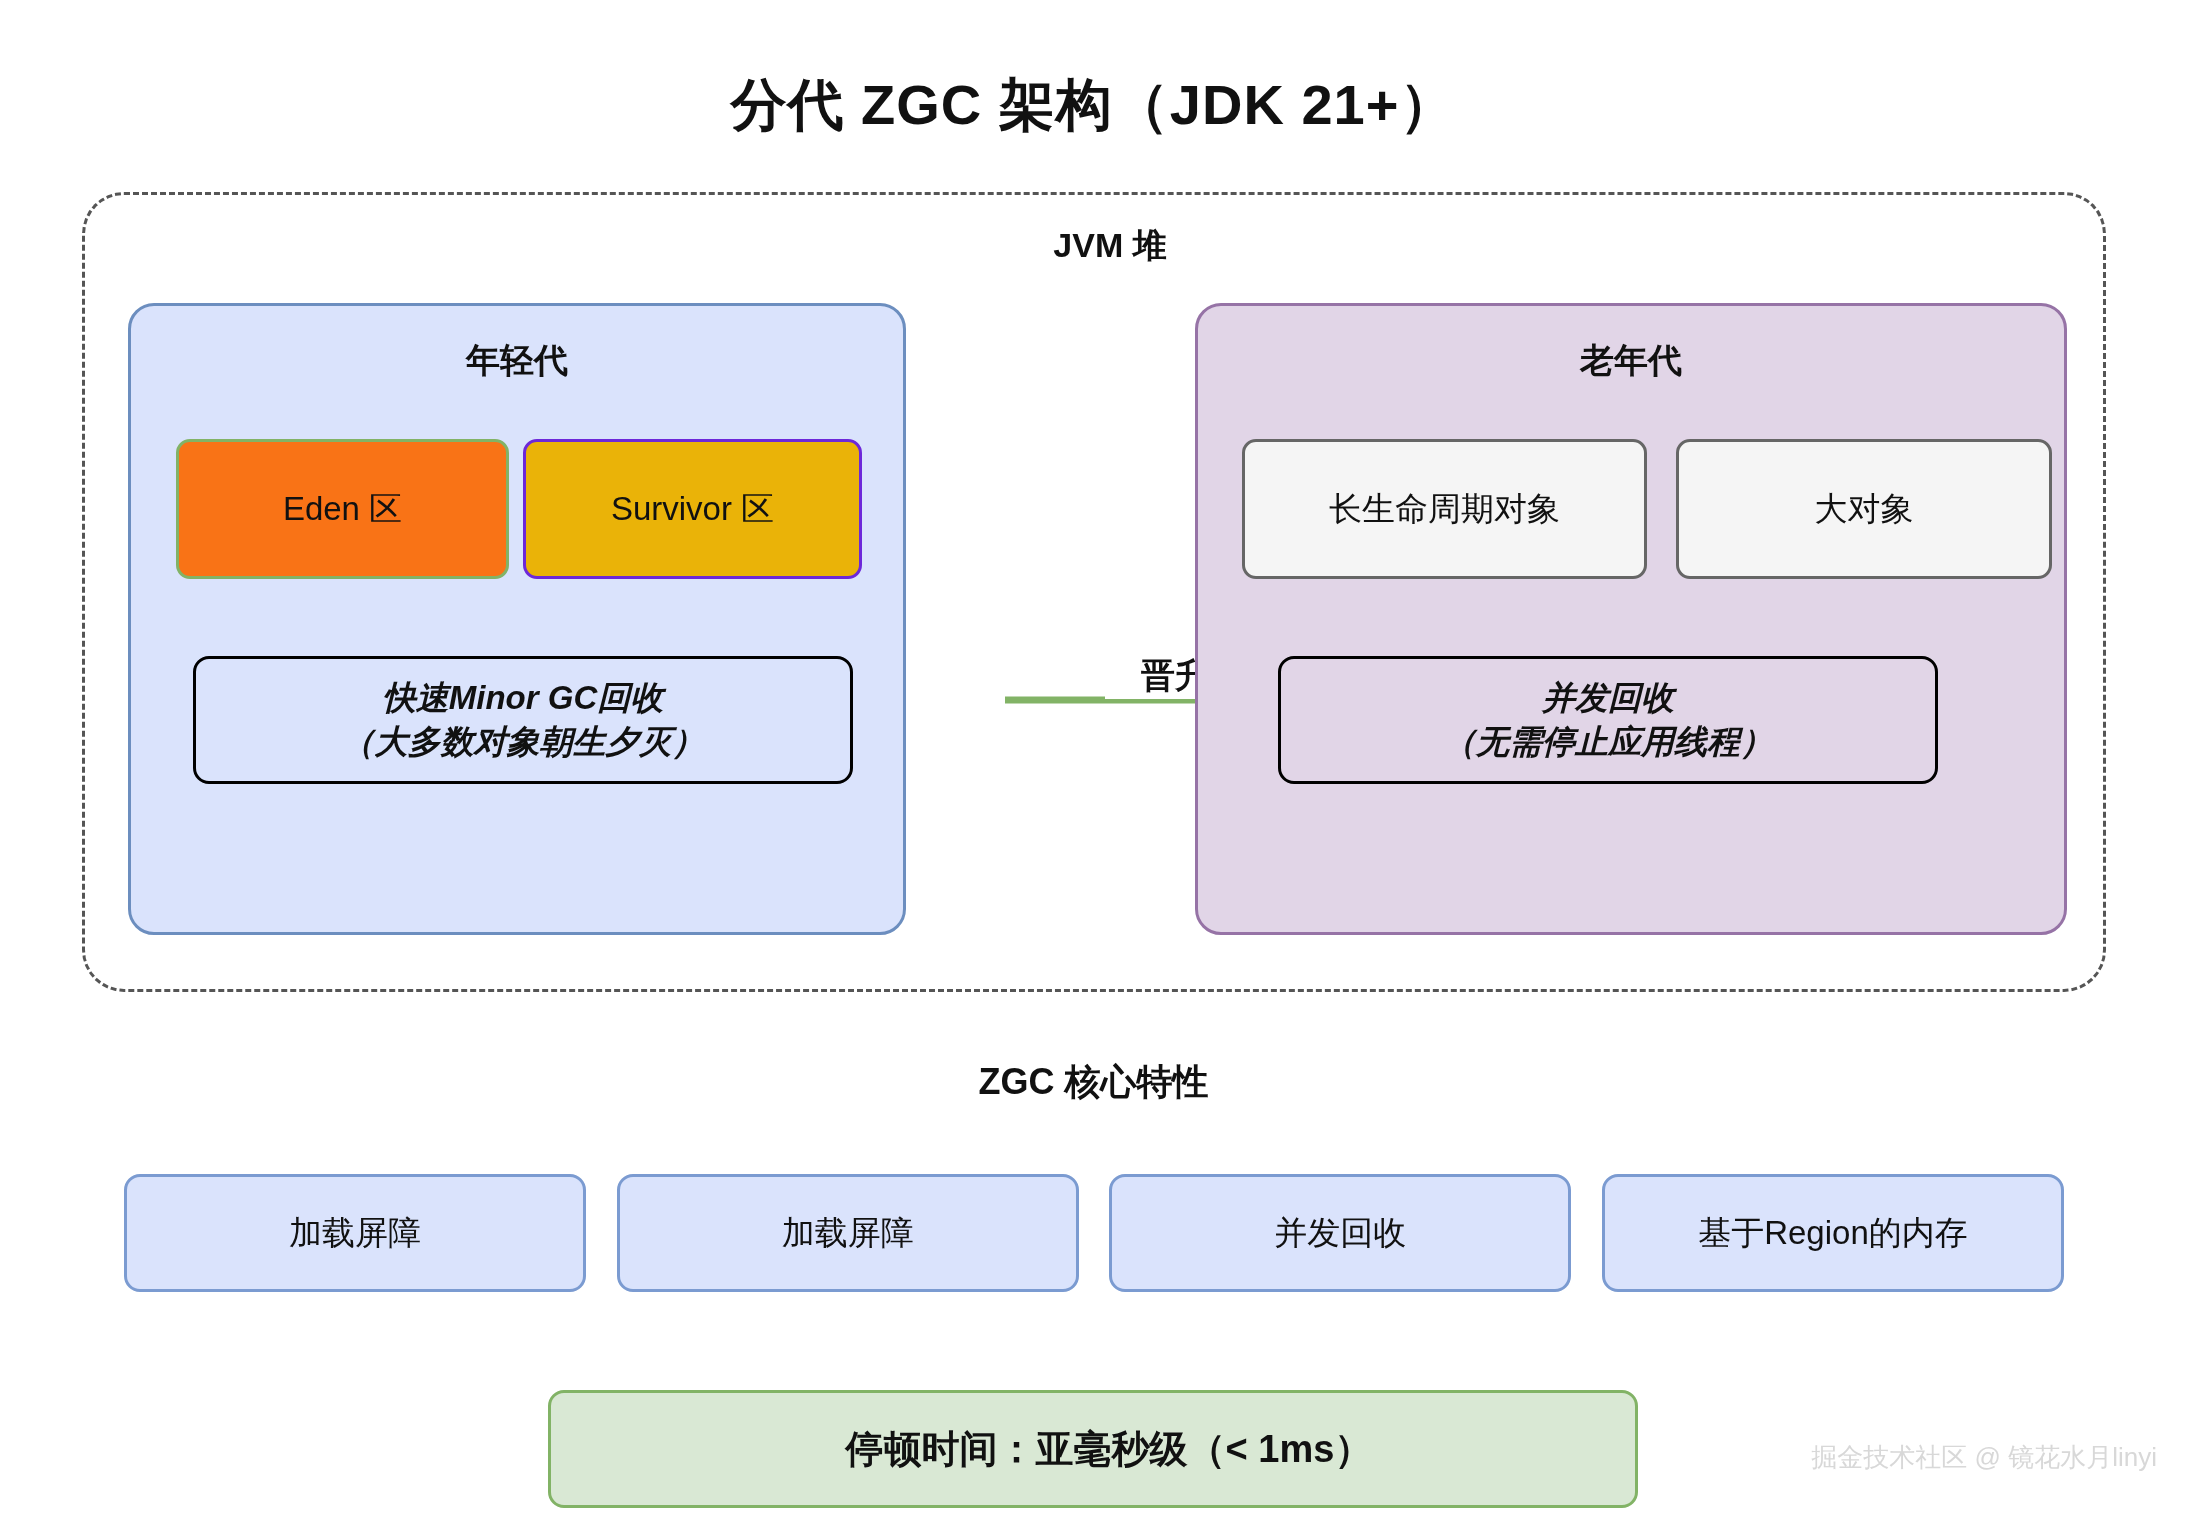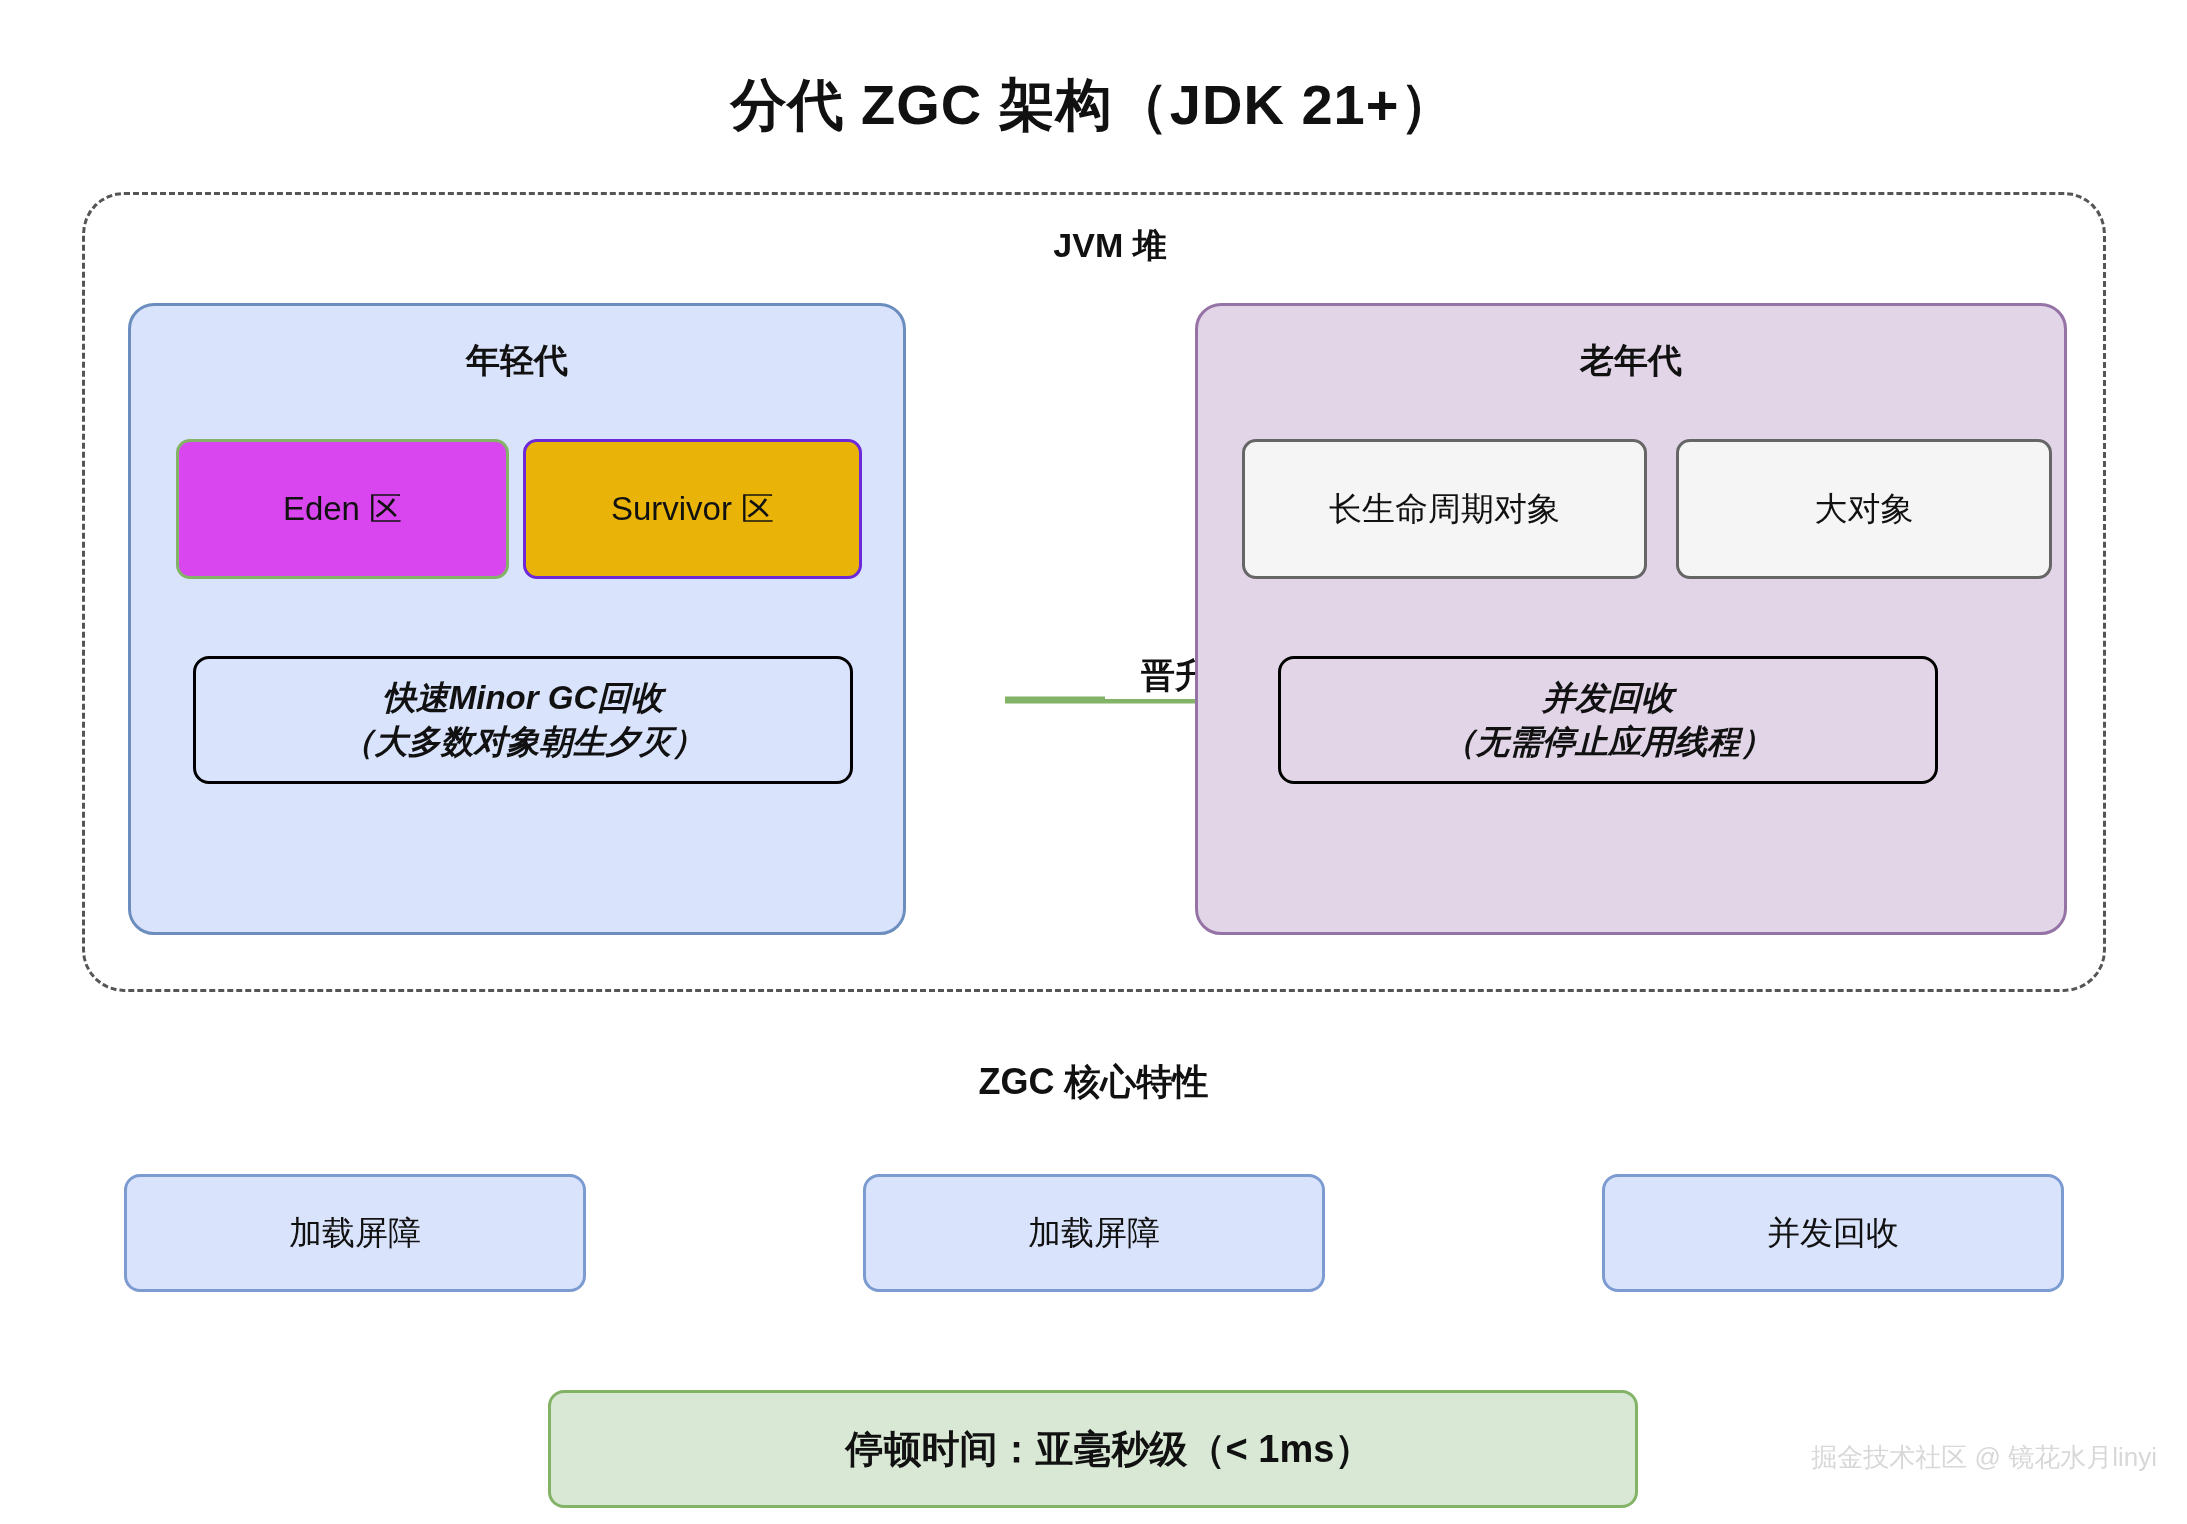--- a/index.html
+++ b/index.html
@@ -104,21 +104,21 @@
     color: #111111;
     text-align: center;
     white-space: nowrap;
   }
 
   .chip-eden {
     left: 45px;
     top: 133px;
     width: 333px;
     height: 140px;
-    background: #d946ef;
+    background: #f97316;
     border: 3px solid #82b366;
   }
 
   .chip-survivor {
     left: 392px;
     top: 133px;
     width: 339px;
     height: 140px;
     background: #eab308;
     border: 3px solid #6d28d9;
@@ -333,20 +333,23 @@
   <div class="feature-row">
     <div class="feature-card">
       <span>加载屏障</span>
     </div>
     <div class="feature-card">
       <span>加载屏障</span>
     </div>
     <div class="feature-card">
       <span>并发回收</span>
     </div>
+    <div class="feature-card">
+      <span>基于Region的内存</span>
+    </div>
   </div>
 
   <div class="pause-banner">
     <span>停顿时间：亚毫秒级（&lt; 1ms）</span>
   </div>
 
   <div class="watermark">掘金技术社区 @ 镜花水月linyi</div>
 
 </div>
 

